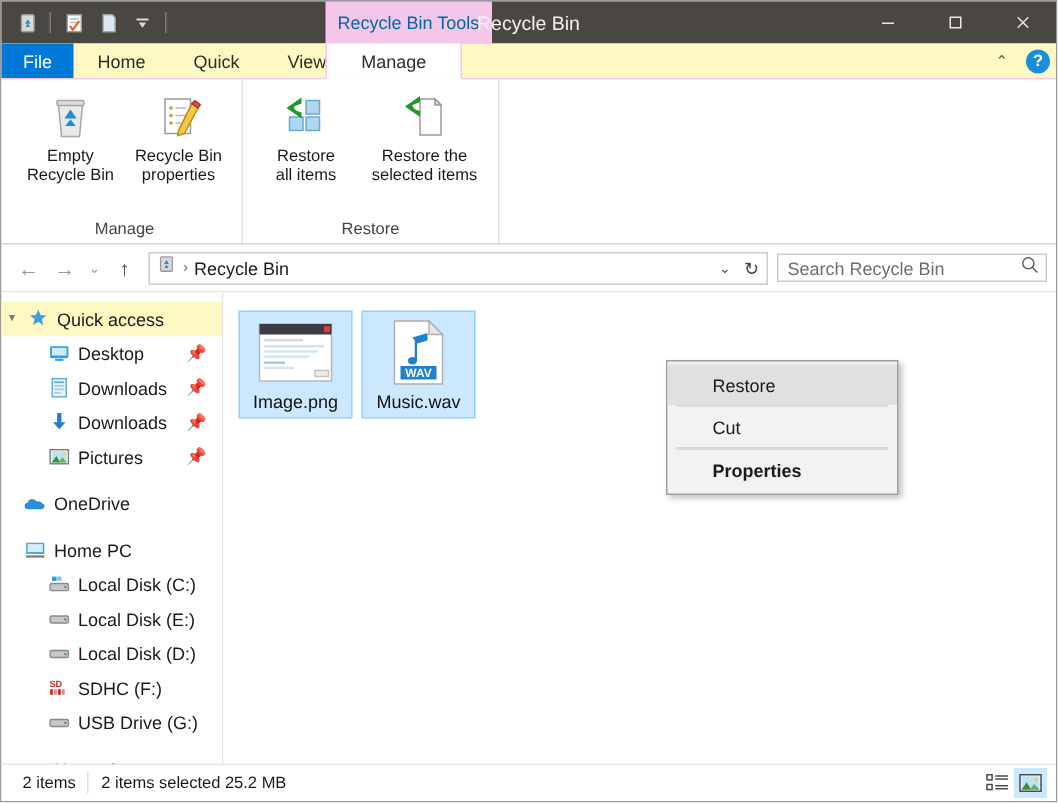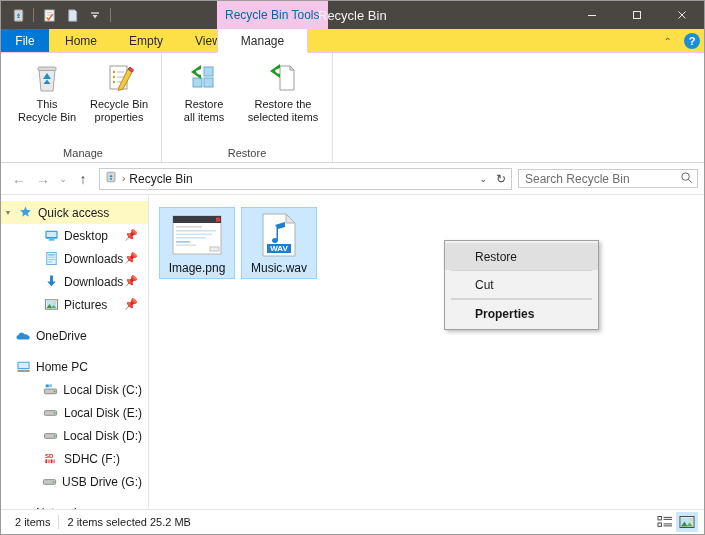--- a/index.html
+++ b/index.html
@@ -56,21 +56,21 @@
   }
   .wc {
     width: 45px; height: 28px;
     display: flex; align-items: center; justify-content: center;
     color: #e8e8e8;
   }
 
   
   .tabstrip {
     height: 24px; flex: 0 0 24px;
-    background: #fde047;
+    background: #fef9c3;
     display: flex; align-items: stretch;
     border-bottom: 1px solid #f3c6ea;
     position: relative;
   }
   .tab-file {
     width: 48px; background: #0078d7; color: #ffffff;
     font-size: 12px; display: flex; align-items: center; justify-content: center;
   }
   .tab {
     padding: 0 16px; font-size: 12px; color: #2b2b2b;
@@ -185,21 +185,21 @@
   .nav-chevron {
     width: 14px; display: flex; align-items: center; justify-content: center;
     color: #7b7b7b; font-size: 7px;
   }
   .nav-ico {
     width: 20px; display: flex; align-items: center; justify-content: center;
   }
   .nav-label { margin-left: 3px; white-space: nowrap; }
   .nav-pin { position: absolute; right: 10px; color: #9d9d9d; font-size: 11px; }
   .indent-1 { padding-left: 12px; }
-  .indent-2 { padding-left: 40px; }
+  .indent-2 { padding-left: 28px; }
 
   .content {
     flex: 1; position: relative; background: #ffffff;
     padding: 12px 0 0 10px;
     overflow: hidden;
   }
   .tiles { display: flex; gap: 6px; }
   .tile {
     width: 76px; padding: 4px 2px 3px;
     display: flex; flex-direction: column; align-items: center;
@@ -302,21 +302,21 @@
           <line x1="2.5" y1="2.5" x2="9.5" y2="9.5" stroke="#e8e8e8"></line>
           <line x1="9.5" y1="2.5" x2="2.5" y2="9.5" stroke="#e8e8e8"></line>
         </svg>
       </div>
     </div>
   </div>
 
   <div class="tabstrip">
     <div class="tab-file">File</div>
     <div class="tab">Home</div>
-    <div class="tab">Empty</div>
+    <div class="tab">Quick</div>
     <div class="tab">View</div>
     <div class="tab manage">Manage</div>
     <div class="tabstrip-right">
       <div class="collapse-ribbon">⌃</div>
       <div class="help-icon">?</div>
     </div>
   </div>
 
   <div class="ribbon">
 
@@ -324,21 +324,21 @@
       <div class="rgroup-items">
         <div class="rbtn">
           <div class="rbtn-ico">
             <svg width="34" height="34" viewBox="0 0 34 34">
               <path d="M9 9 H25 L23 30 H11 Z" fill="#e9e9e9" stroke="#a6a6a6"></path>
               <rect x="8" y="6" width="18" height="3.4" rx="1.2" fill="#dcdcdc" stroke="#a6a6a6"></rect>
               <path d="M17 12 L21 18 H13 Z" fill="#1f8ed0"></path>
               <path d="M13.5 23 L17 18.5 L20.5 23 Z" fill="#1f8ed0"></path>
             </svg>
           </div>
-          <span class="rbtn-lbl">This</span>
+          <span class="rbtn-lbl">Empty</span>
           <span class="rbtn-lbl" style="margin-top:0">Recycle Bin</span>
         </div>
         <div class="rbtn">
           <div class="rbtn-ico">
             <svg width="34" height="34" viewBox="0 0 34 34">
               <rect x="8" y="5" width="17" height="23" fill="#fdfdfd" stroke="#9b9b9b"></rect>
               <circle cx="12" cy="11" r="1.2" fill="#c9a227"></circle>
               <circle cx="12" cy="16" r="1.2" fill="#c9a227"></circle>
               <circle cx="12" cy="21" r="1.2" fill="#c9a227"></circle>
               <line x1="15" y1="11" x2="22" y2="11" stroke="#b9b9b9"></line>

